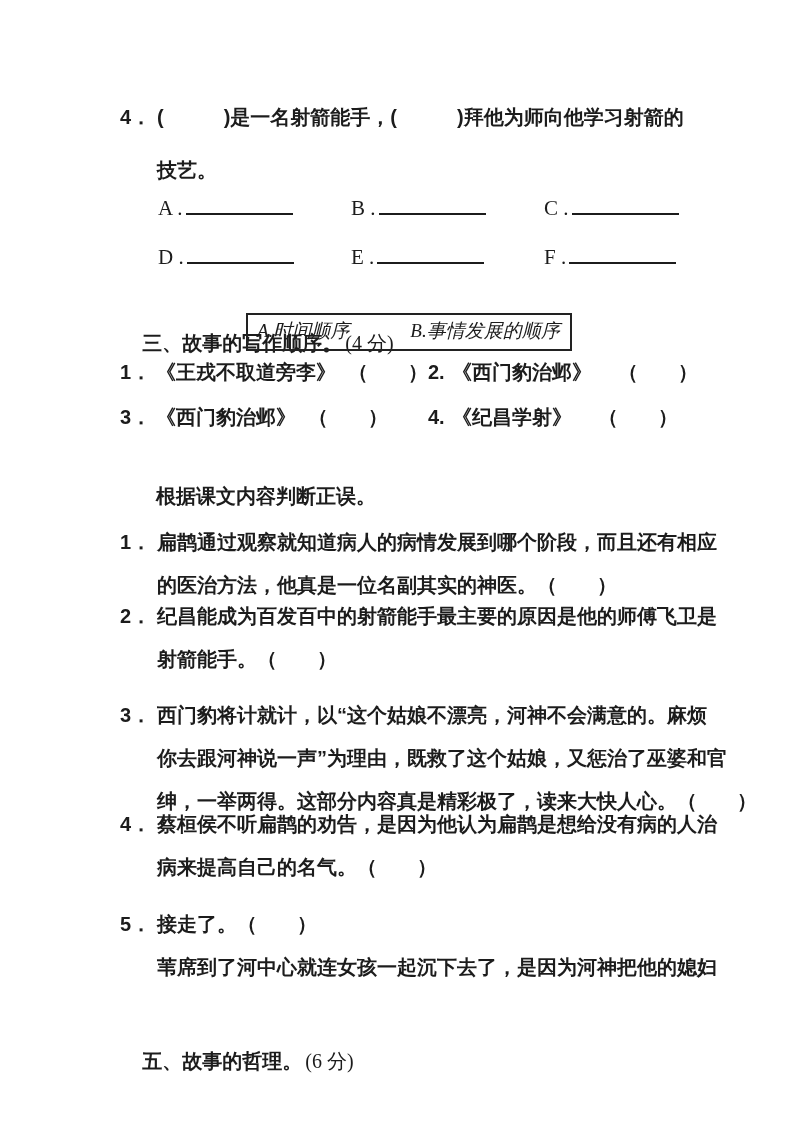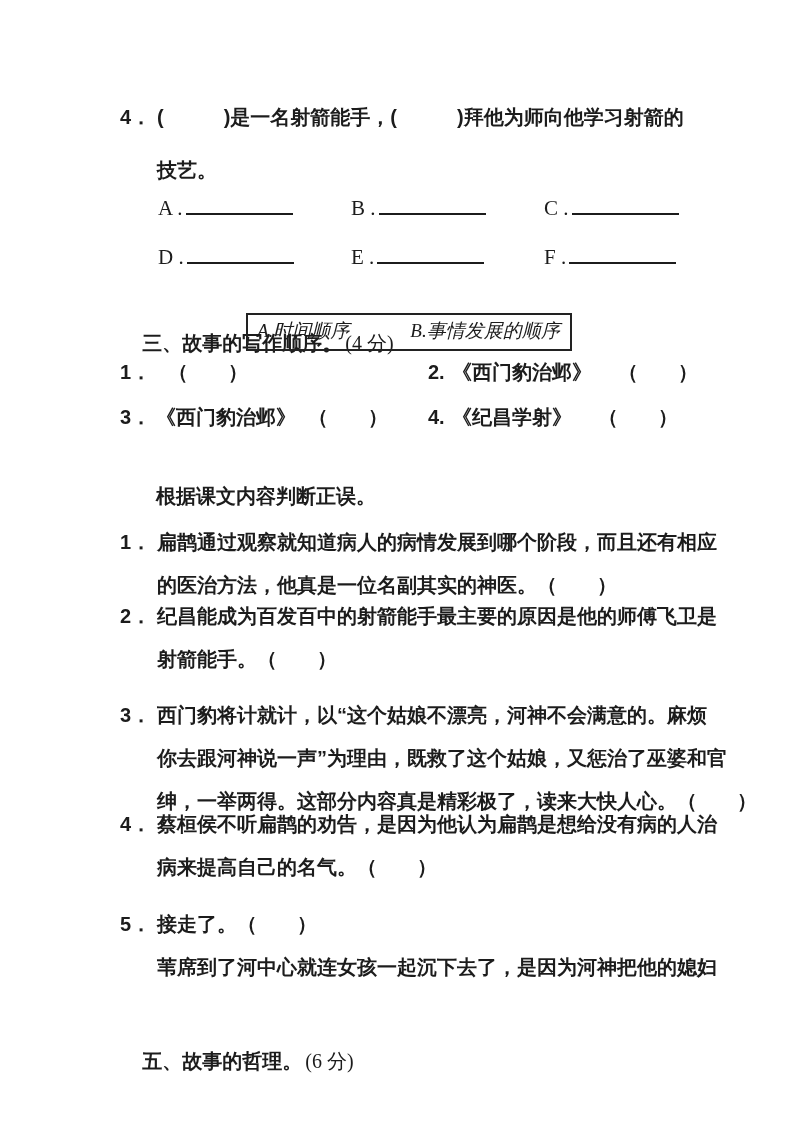--- a/index.html
+++ b/index.html
@@ -125,20 +125,21 @@
   </div>
 
   <div class="abs opt-box" style="left:246px; top:313px;">
     <span>A.时间顺序</span>
     <span>B.事情发展的顺序</span>
   </div>
 
   <div class="abs s3-grid" style="left:120px; top:350px;">
     <div class="s3-cell">
       <span class="s3-num">1．</span>
+      <span>《王戎不取道旁李》</span>
       <span class="s3-paren">（　　）</span>
     </div>
     <div class="s3-cell">
       <span class="s3-num tight">2.</span>
       <span>《西门豹治邺》</span>
       <span class="s3-paren wide">（　　）</span>
     </div>
     <div class="s3-cell">
       <span class="s3-num">3．</span>
       <span>《西门豹治邺》</span>

